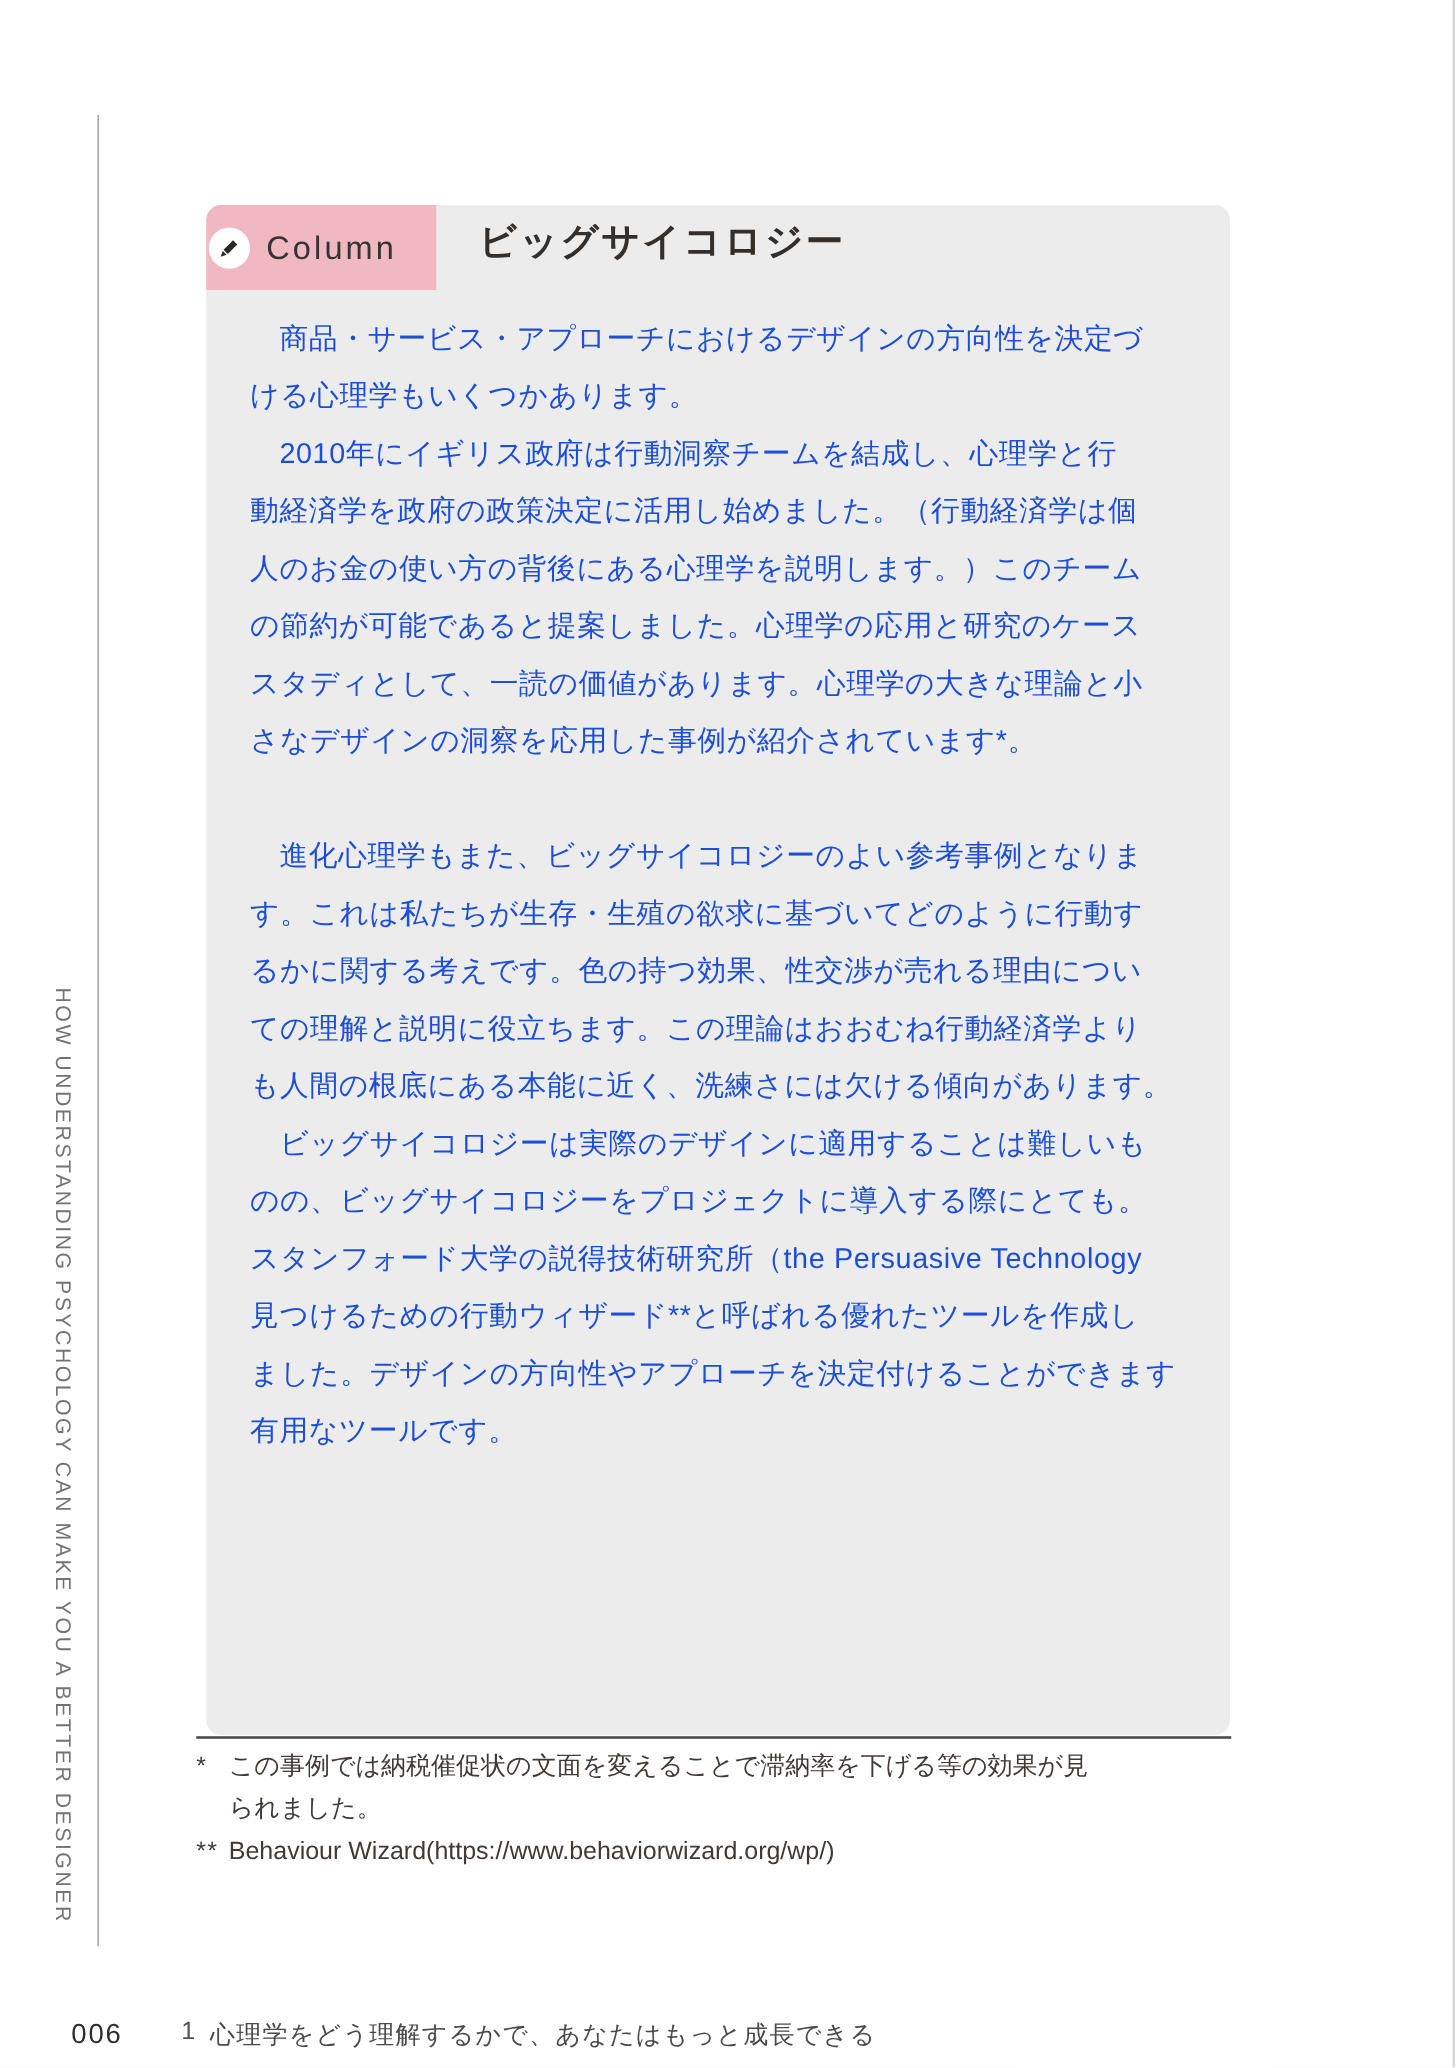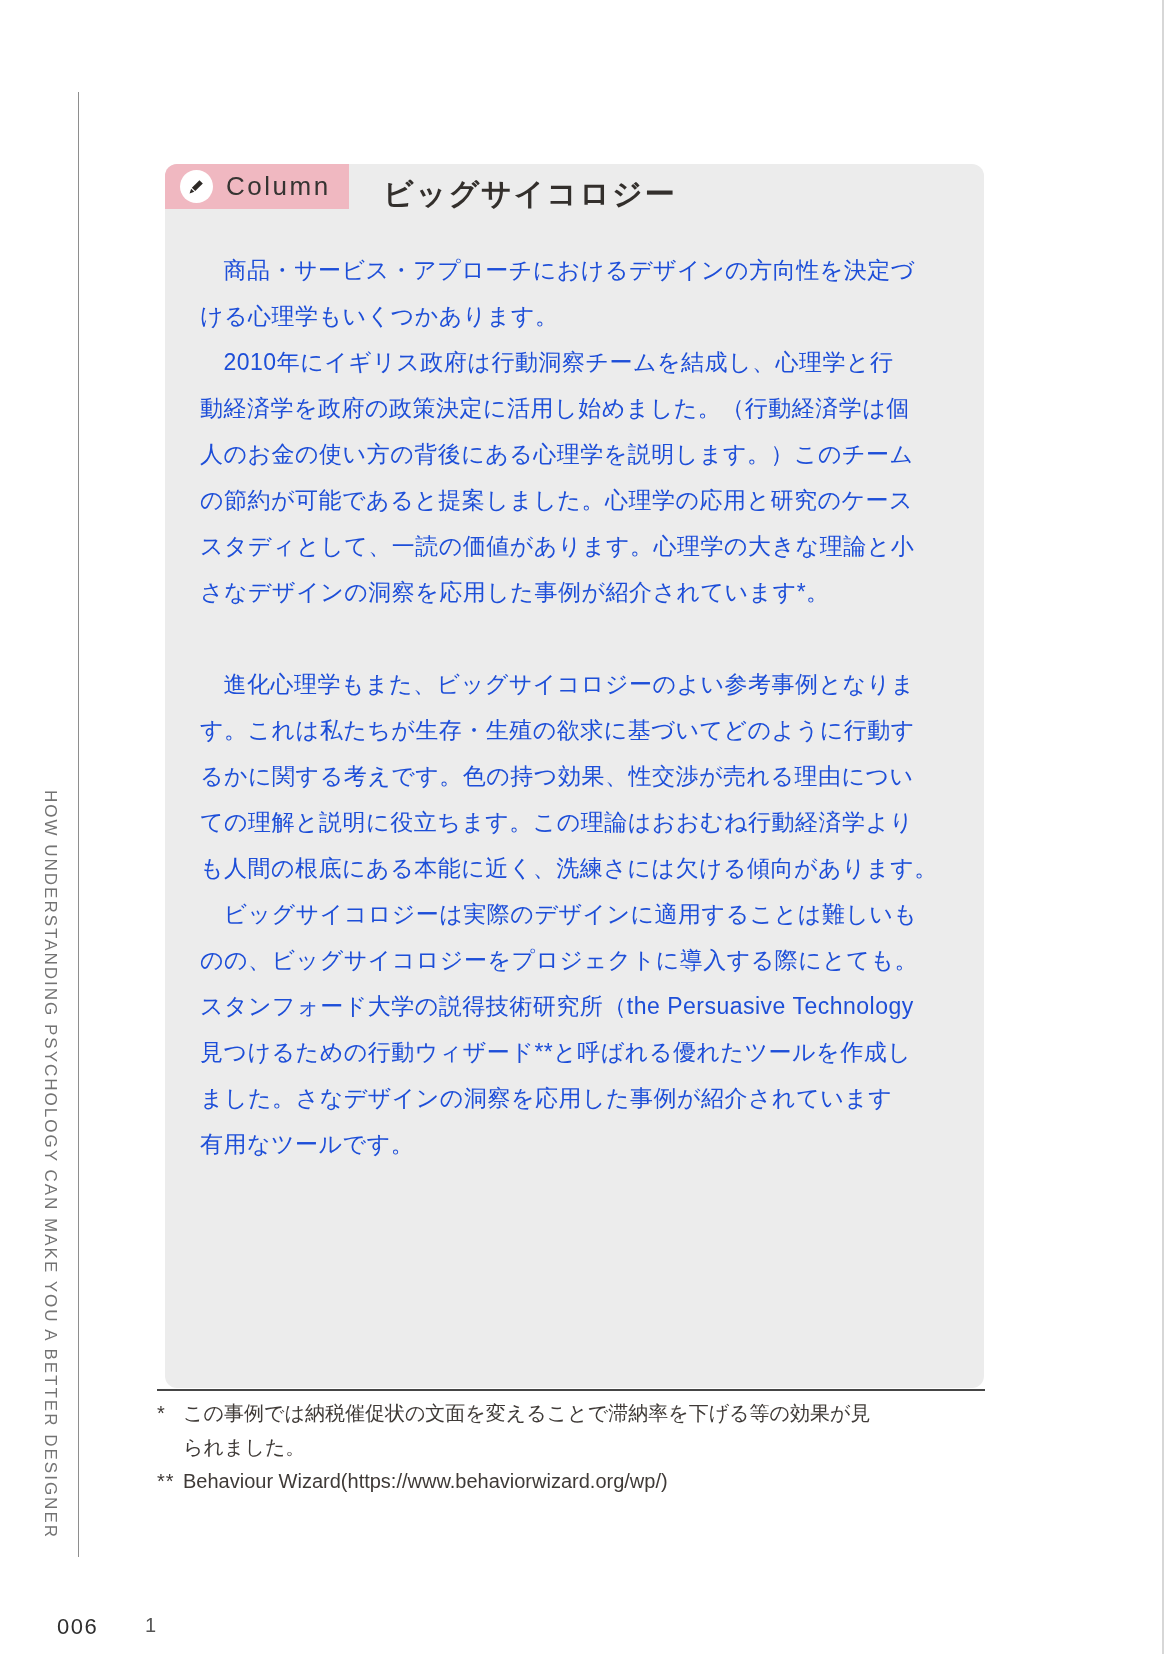--- a/index.html
+++ b/index.html
@@ -15,23 +15,23 @@
     position:absolute;left:40px;top:790px;height:730px;
     writing-mode:vertical-rl;
     font-size:17px;letter-spacing:2px;color:#737373;white-space:nowrap;
   }
   
   .column-box{
     position:absolute;left:165px;top:164px;width:819px;height:1224px;
     background:#ececec;border-radius:12px;
   }
   .badge{
-    position:absolute;left:0;top:0;width:184px;height:45px;
+    position:absolute;left:0;top:0;width:184px;height:68px;
     background:#f0b8c1;border-radius:12px 0 0 0;
-    display:flex;align-items:center;padding-left:15px;box-sizing:border-box;
+    display:flex;align-items:center;padding-left:2px;box-sizing:border-box;
   }
   .badge-circle{
     width:33px;height:33px;border-radius:50%;background:#ffffff;
     display:flex;align-items:center;justify-content:center;flex:0 0 auto;
   }
   .badge-label{
     margin-left:13px;font-size:26px;letter-spacing:2.5px;color:#363432;
   }
   .column-title{
     position:absolute;left:218px;top:8px;margin:0;
@@ -101,21 +101,21 @@
         <div class="line">す。これは私たちが生存・生殖の欲求に基づいてどのように行動す</div>
         <div class="line">るかに関する考えです。色の持つ効果、性交渉が売れる理由につい</div>
         <div class="line">ての理解と説明に役立ちます。この理論はおおむね行動経済学より</div>
         <div class="line">も人間の根底にある本能に近く、洗練さには欠ける傾向があります。</div>
       </div>
       <div class="para">
         <div class="line">　ビッグサイコロジーは実際のデザインに適用することは難しいも</div>
         <div class="line">のの、ビッグサイコロジーをプロジェクトに導入する際にとても。</div>
         <div class="line">スタンフォード大学の説得技術研究所（the Persuasive Technology</div>
         <div class="line">見つけるための行動ウィザード**と呼ばれる優れたツールを作成し</div>
-        <div class="line">ました。さなデザインの洞察を応用した事例が紹介されています</div>
+        <div class="line">ました。デザインの方向性やアプローチを決定付けることができます</div>
         <div class="line">有用なツールです。</div>
       </div>
     </div>
 
   </section>
 
   <div class="fn-divider"></div>
 
   <div class="footnotes">
     <div class="fn-row">
@@ -129,15 +129,16 @@
       <span class="fn-marker">**</span>
       <span class="fn-text">
         <div class="fn-line">Behaviour Wizard(https://www.behaviorwizard.org/wp/)</div>
       </span>
     </div>
   </div>
 
   <div class="footer">
     <span class="page-num">006</span>
     <span class="chap-num">1</span>
+    <span class="chap-title">心理学をどう理解するかで、あなたはもっと成長できる</span>
   </div>
 
 </div>
 
 </body></html>

